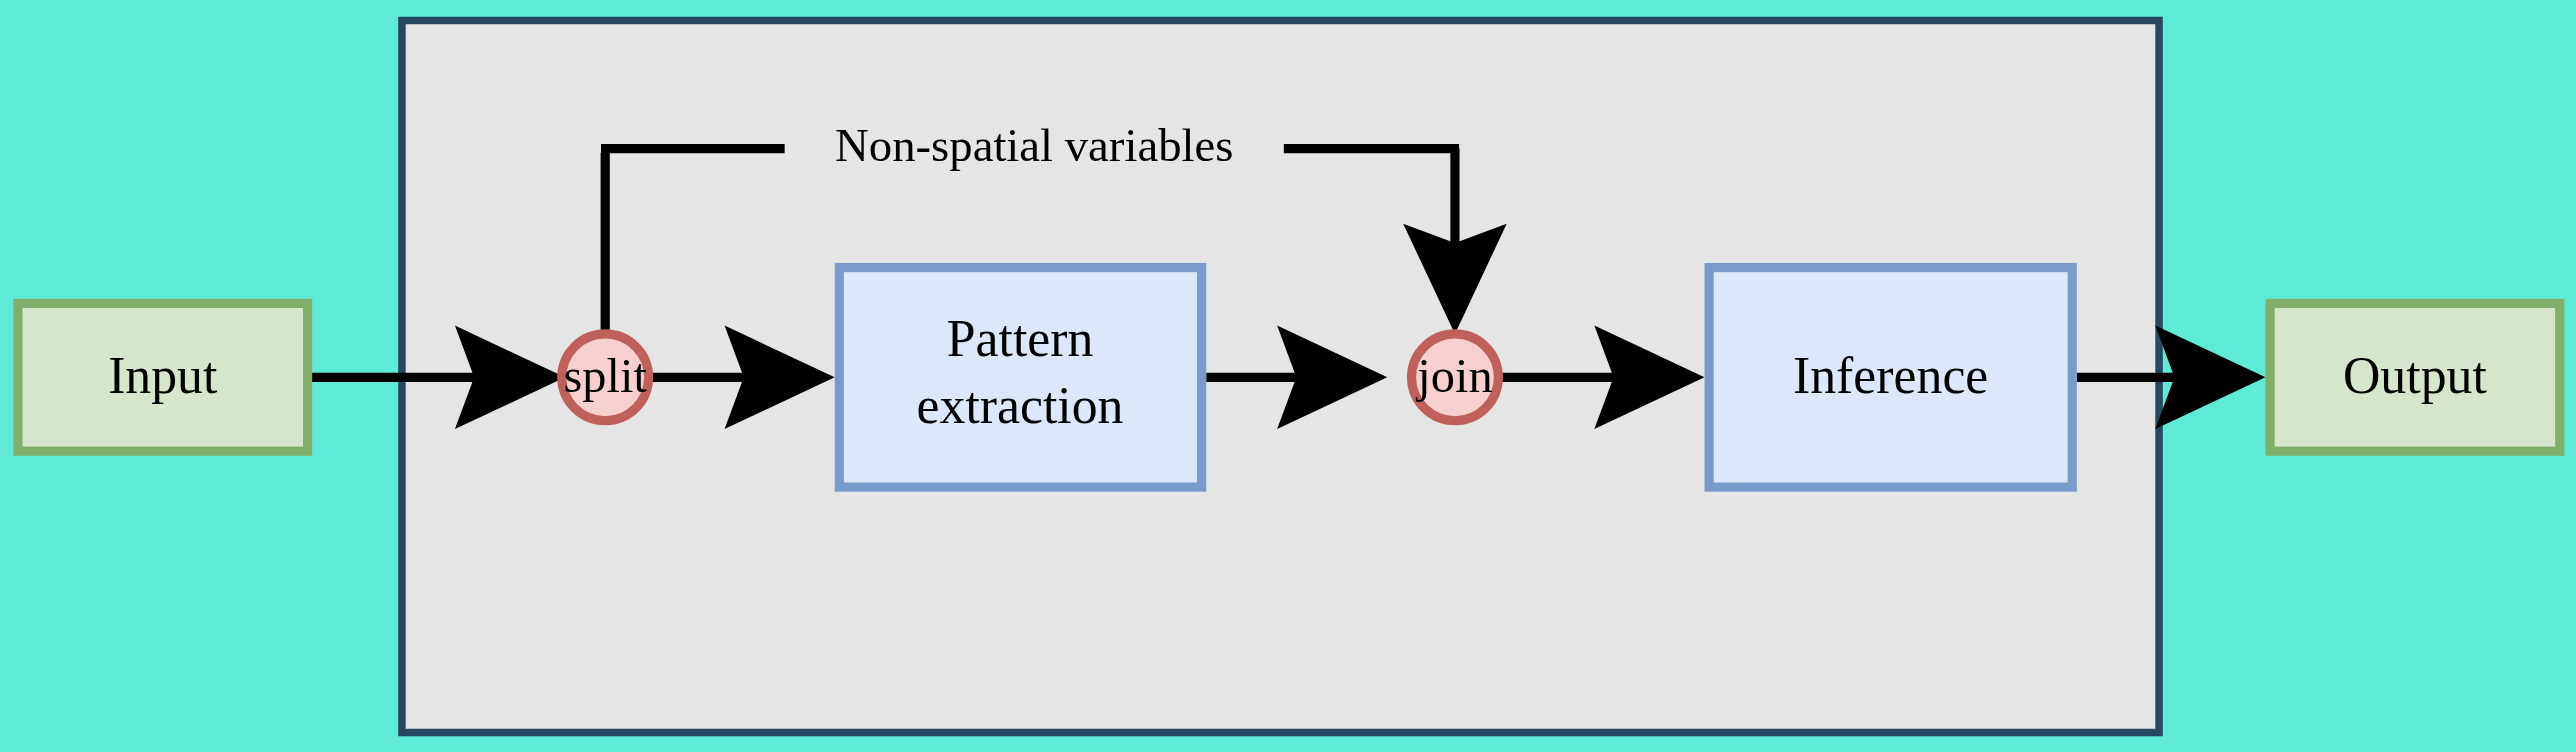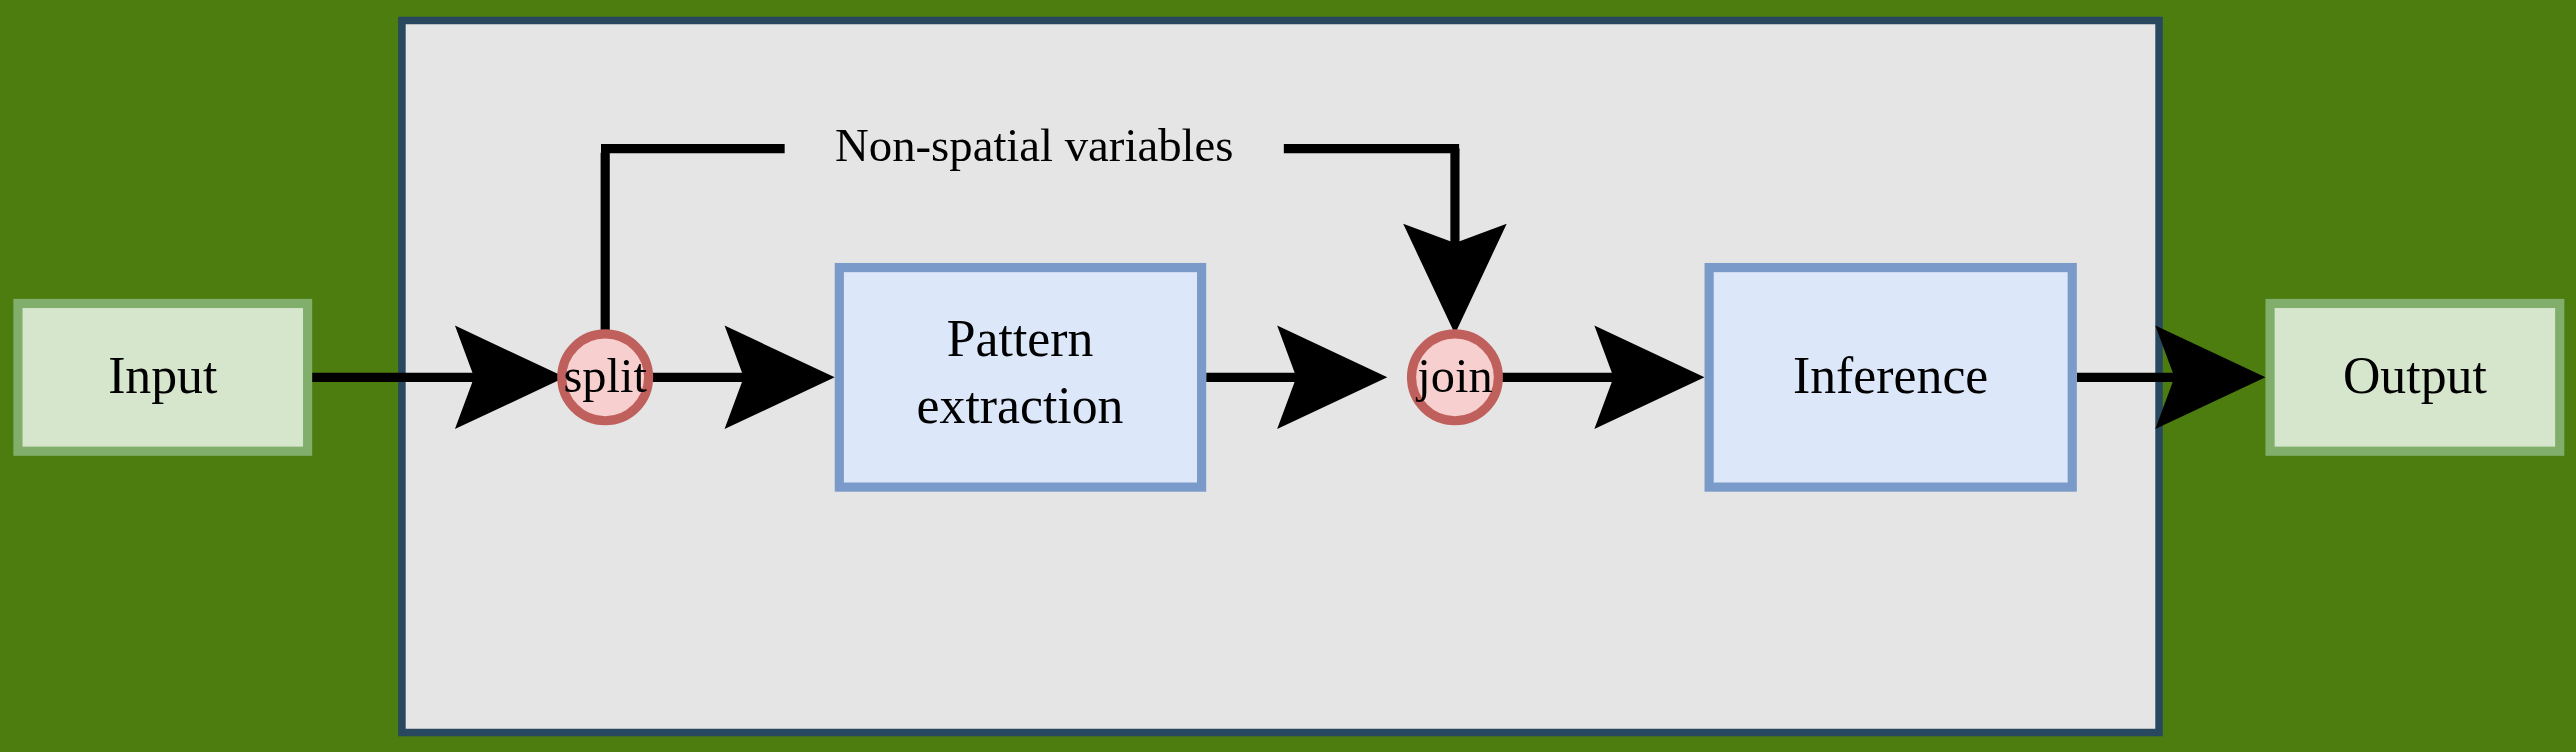--- a/index.html
+++ b/index.html
@@ -10,21 +10,21 @@
   body {
     width: 2576px;
     height: 753px;
     overflow: hidden;
     font-family: "Liberation Serif", "DejaVu Serif", serif;
   }
   #diagram-root {
     position: relative;
     width: 2576px;
     height: 753px;
-    background: #4d7c0f;
+    background: #5eead4;
   }
   svg.diagram-canvas {
     display: block;
     width: 2576px;
     height: 753px;
   }
   .node-label {
     font-family: "Liberation Serif", "DejaVu Serif", serif;
     fill: #000000;
     text-anchor: middle;

